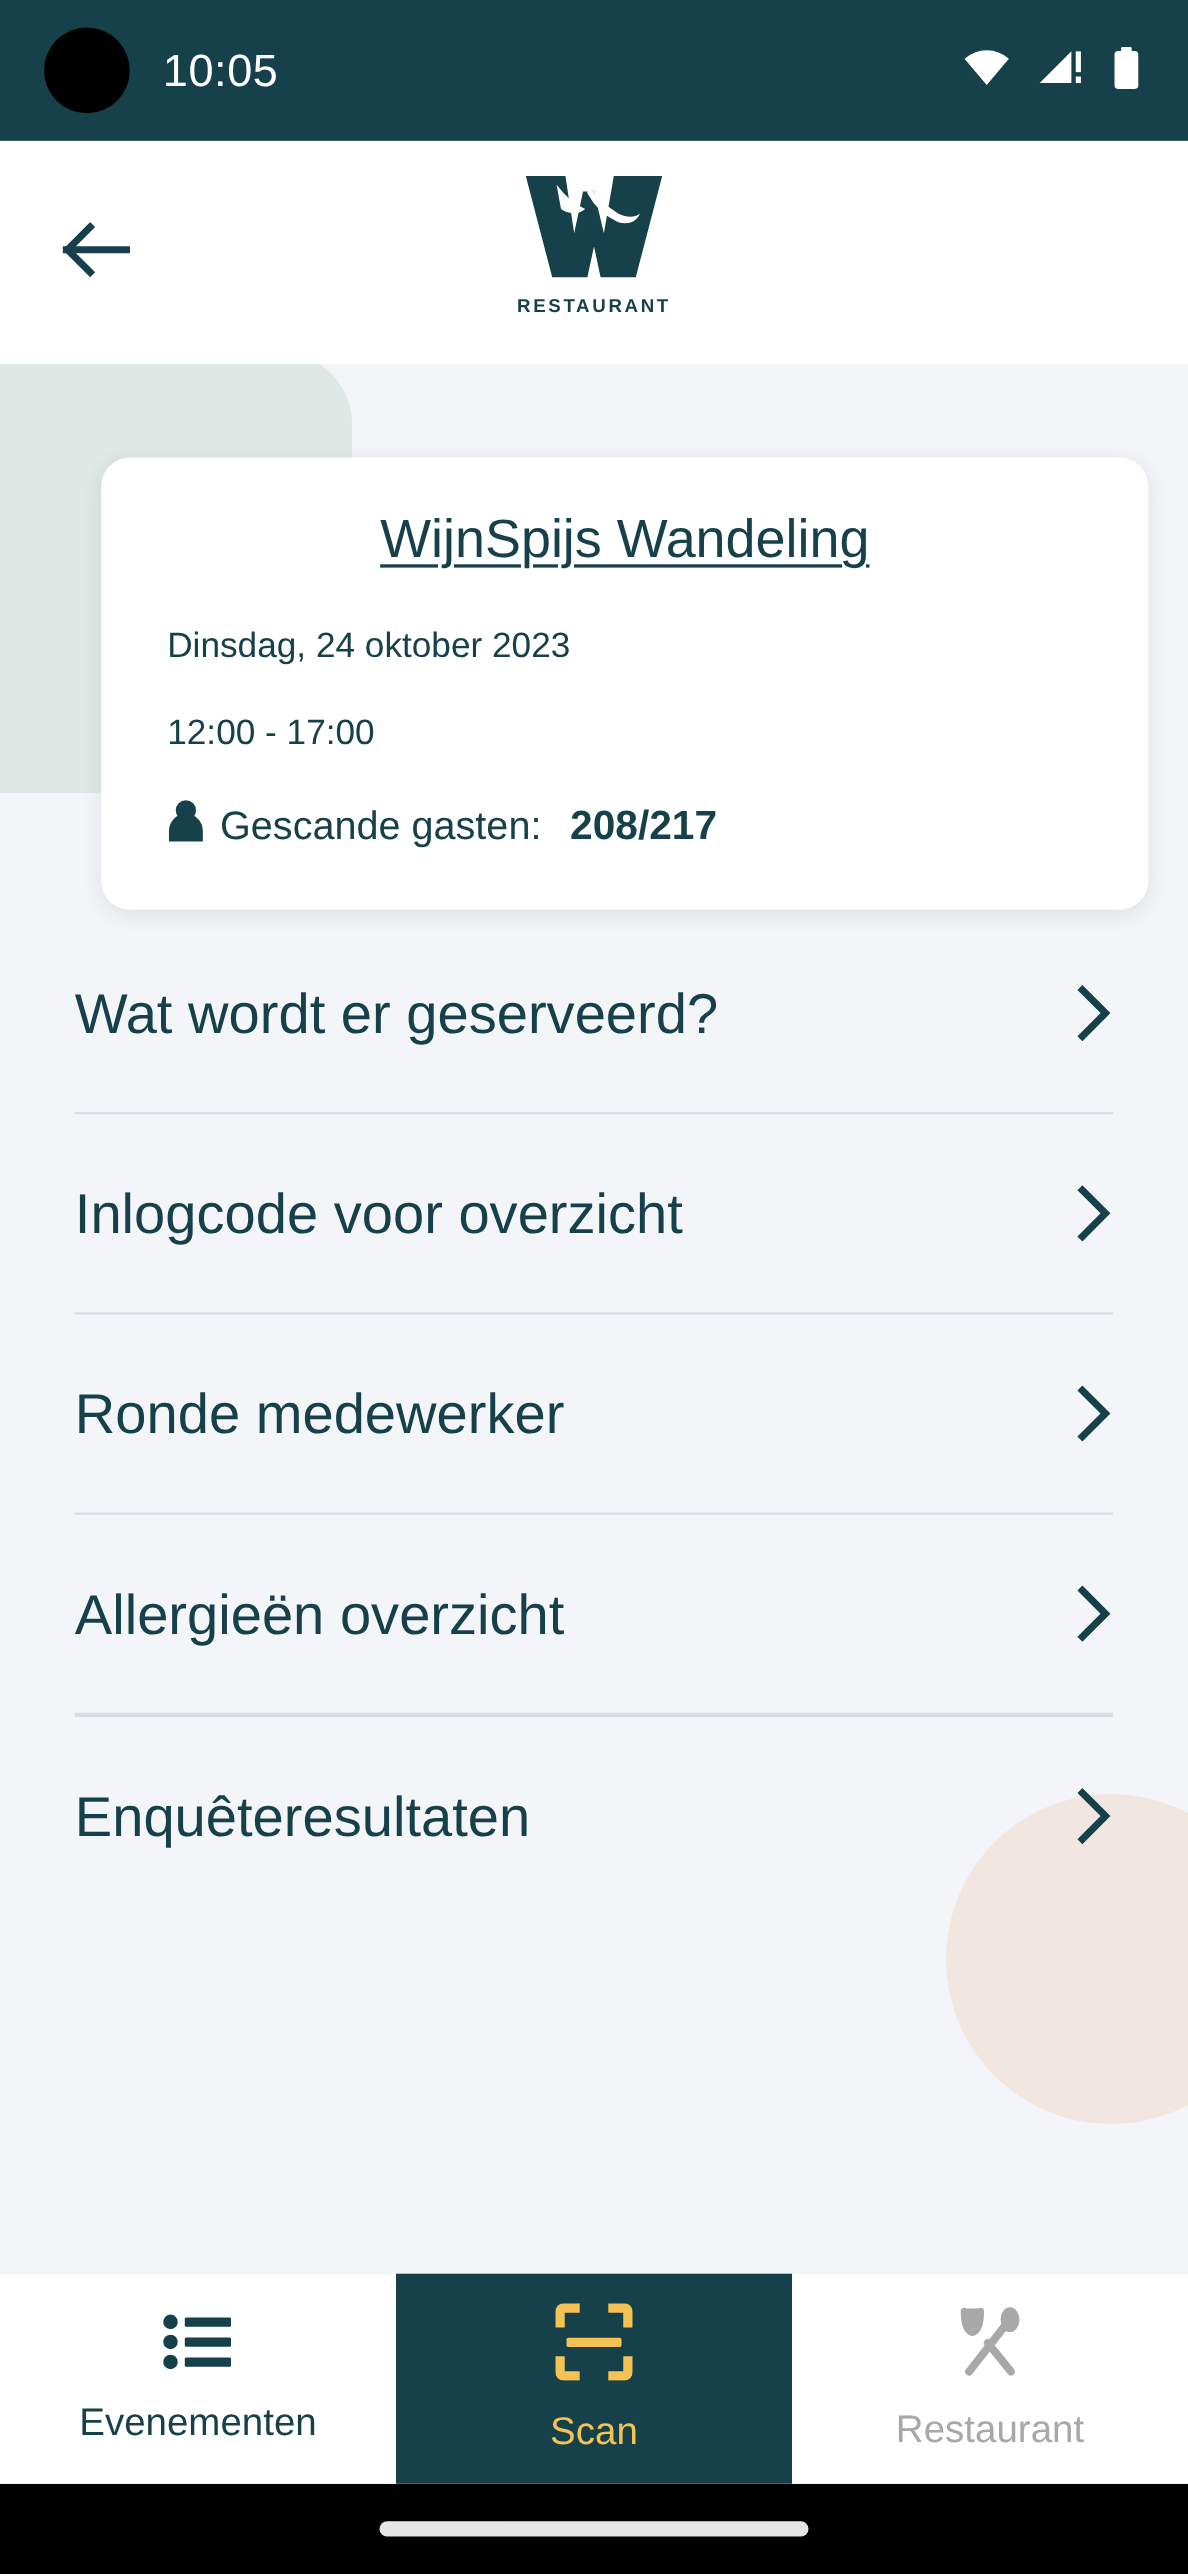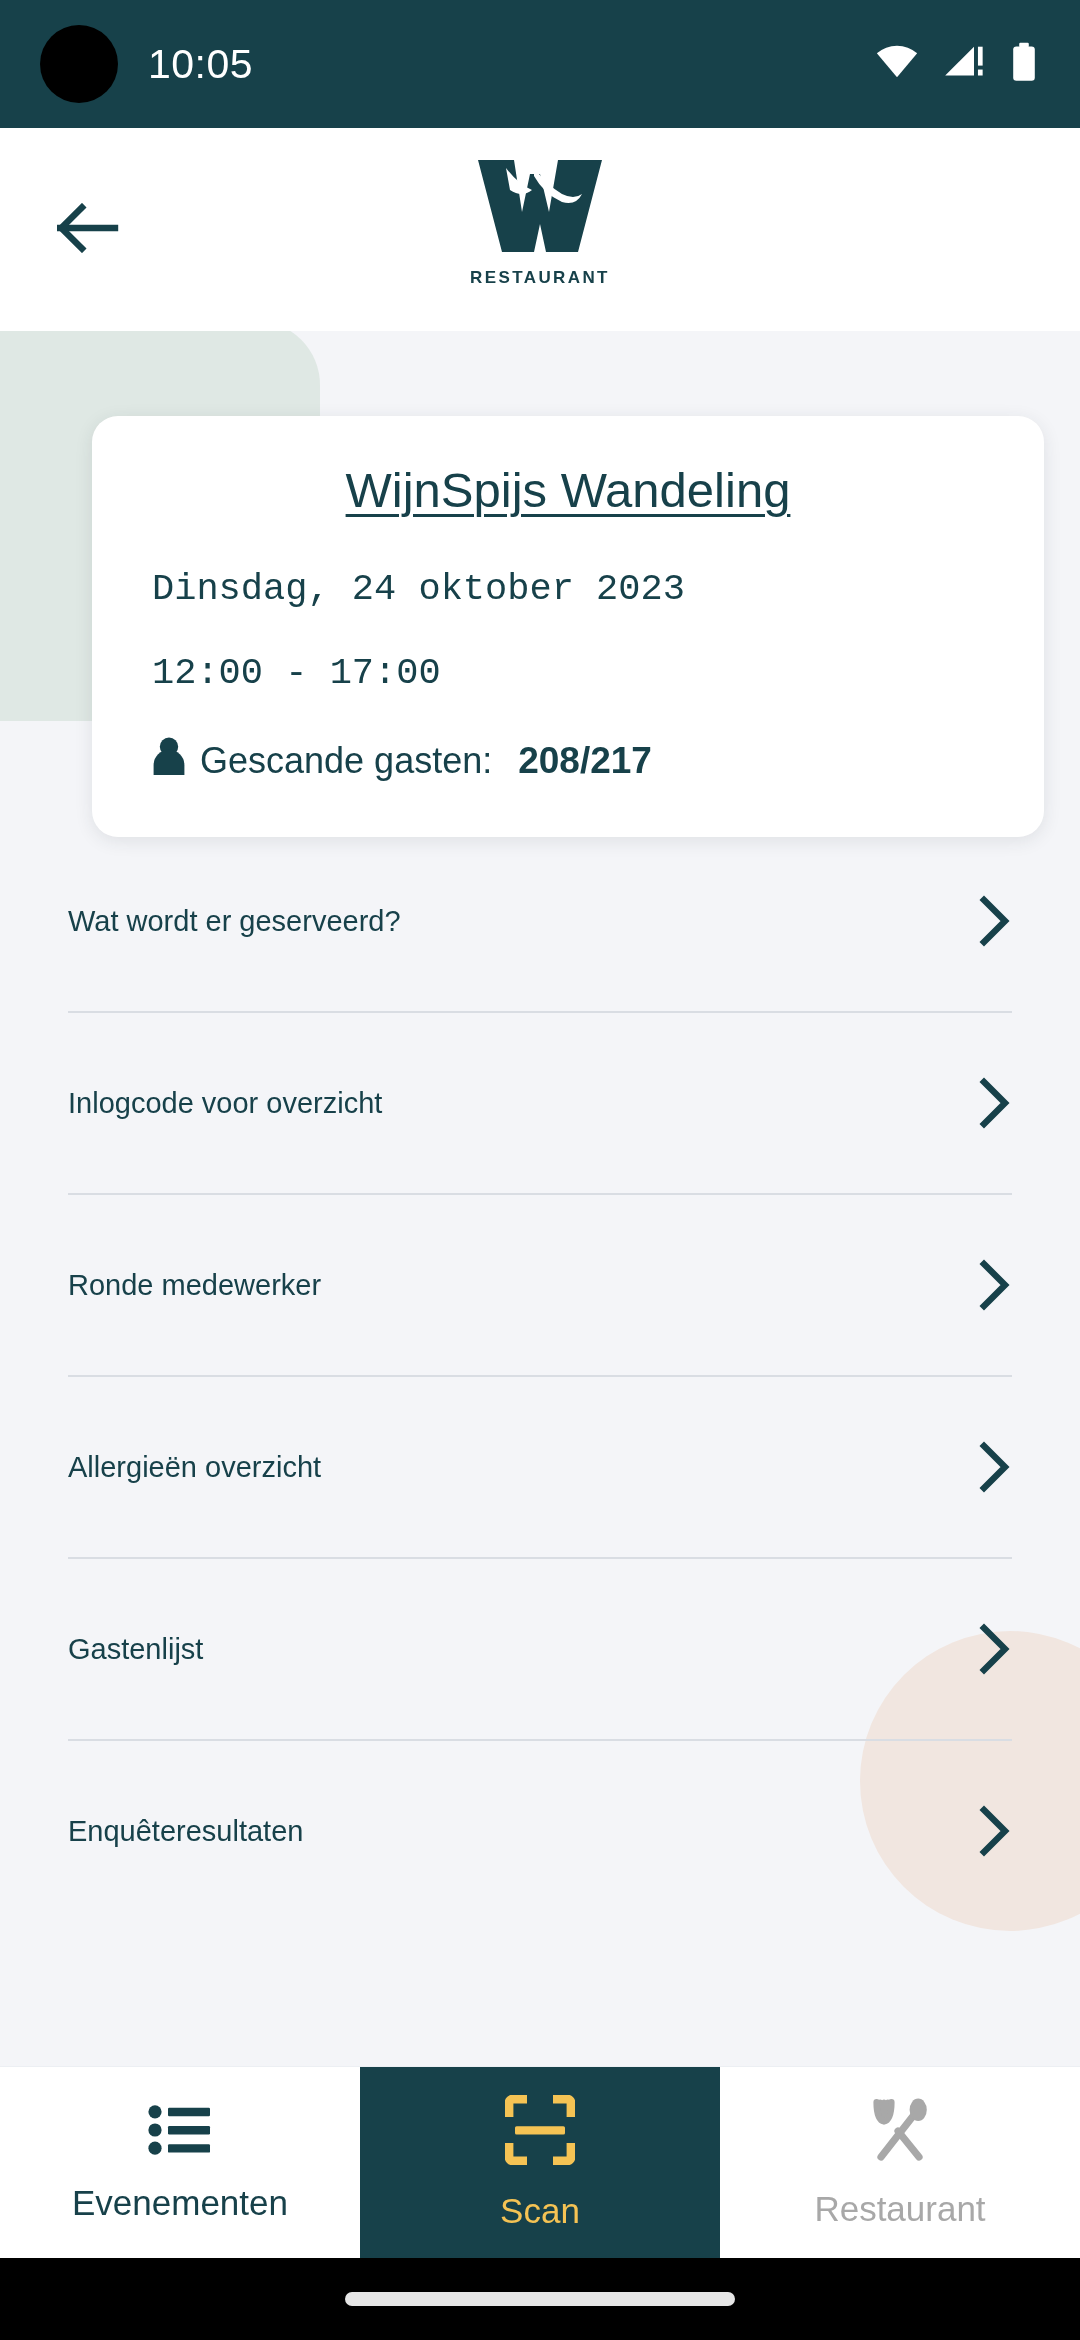--- a/index.html
+++ b/index.html
@@ -99,43 +99,43 @@
     text-align:center;
     font-size:49px;
     color:#17414a;
     text-decoration:underline;
     text-underline-offset:7px;
     text-decoration-thickness:3px;
     margin-bottom:50px;
     font-family:"Liberation Sans", sans-serif;
   }
   .card-line {
-    font-size:37px; color:#17414a; margin-bottom:42px;
-    font-family:Liberation Mono, monospace;
+    font-size:32px; color:#17414a; margin-bottom:42px;
+    font-family:Liberation Sans, sans-serif;
   }
   #guest-row {
     display:flex; align-items:center; gap:14px;
     font-size:36px; color:#17414a;
   }
   #guest-count { font-weight:bold; margin-left:12px; font-size:37px; }
 
   
   #menu-list {
     position:absolute; left:0; top:500px; width:1080px;
     z-index:4;
   }
   .menu-item {
     position:relative;
     height:180px;
     display:flex; align-items:center;
     padding:0 68px 0 68px;
     cursor:pointer;
   }
   .menu-label {
-    font-size:29px; color:#17414a;
+    font-size:51px; color:#17414a;
     font-family:"Liberation Sans", sans-serif;
   }
   .menu-chev { margin-left:auto; display:flex; align-items:center; }
   .divider {
     height:2px; background:#d9dde3;
     margin:0 68px;
   }
 
   
   #bottom-nav {
@@ -279,28 +279,20 @@
       <div class="menu-item">
         <span class="menu-label">Allergieën overzicht</span>
         <span class="menu-chev">
           <svg width="34" height="52" viewBox="0 0 17 26">
               <path d="M3 2.5 L13.5 13 L3 23.5" stroke="#17414a" stroke-width="3.2" fill="none" stroke-linecap="square"></path>
             </svg>
         </span>
       </div>
       <div class="divider"></div>
 
-      <div class="menu-item">
-        <span class="menu-label">Gastenlijst</span>
-        <span class="menu-chev">
-          <svg width="34" height="52" viewBox="0 0 17 26">
-              <path d="M3 2.5 L13.5 13 L3 23.5" stroke="#17414a" stroke-width="3.2" fill="none" stroke-linecap="square"></path>
-            </svg>
-        </span>
-      </div>
       <div class="divider"></div>
 
       <div class="menu-item">
         <span class="menu-label">Enquêteresultaten</span>
         <span class="menu-chev">
           <svg width="34" height="52" viewBox="0 0 17 26">
               <path d="M3 2.5 L13.5 13 L3 23.5" stroke="#17414a" stroke-width="3.2" fill="none" stroke-linecap="square"></path>
             </svg>
         </span>
       </div>

